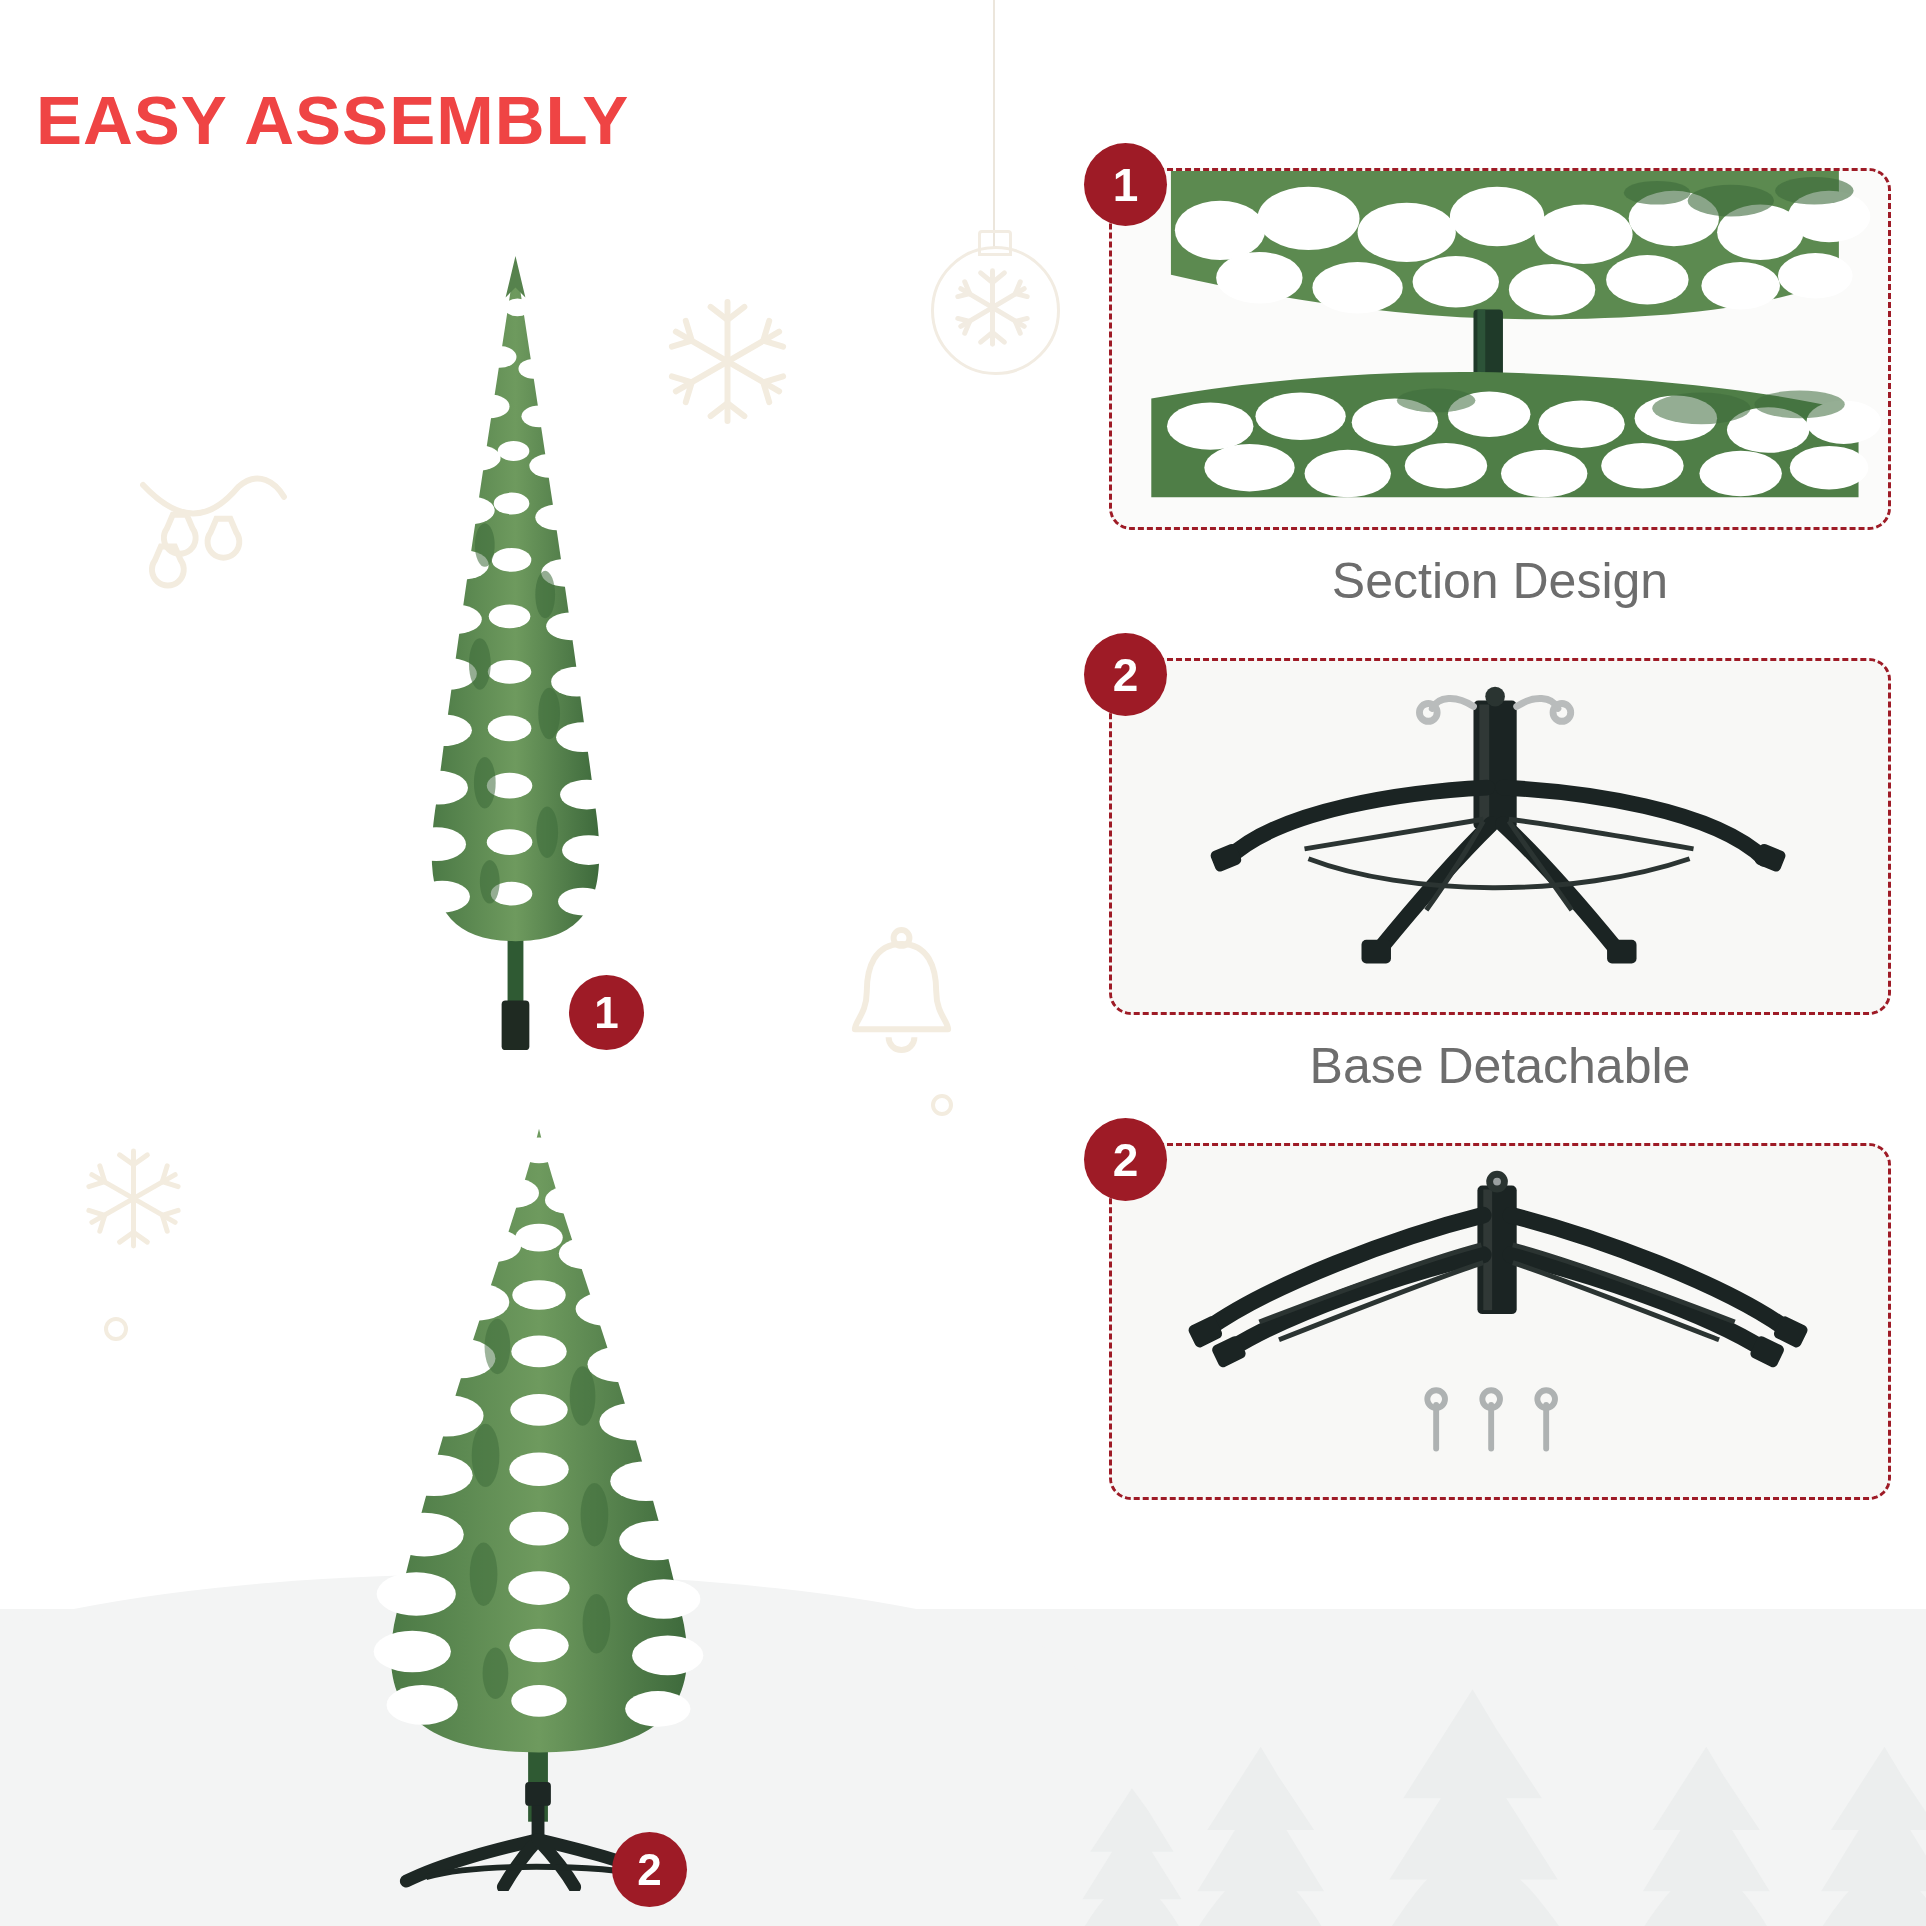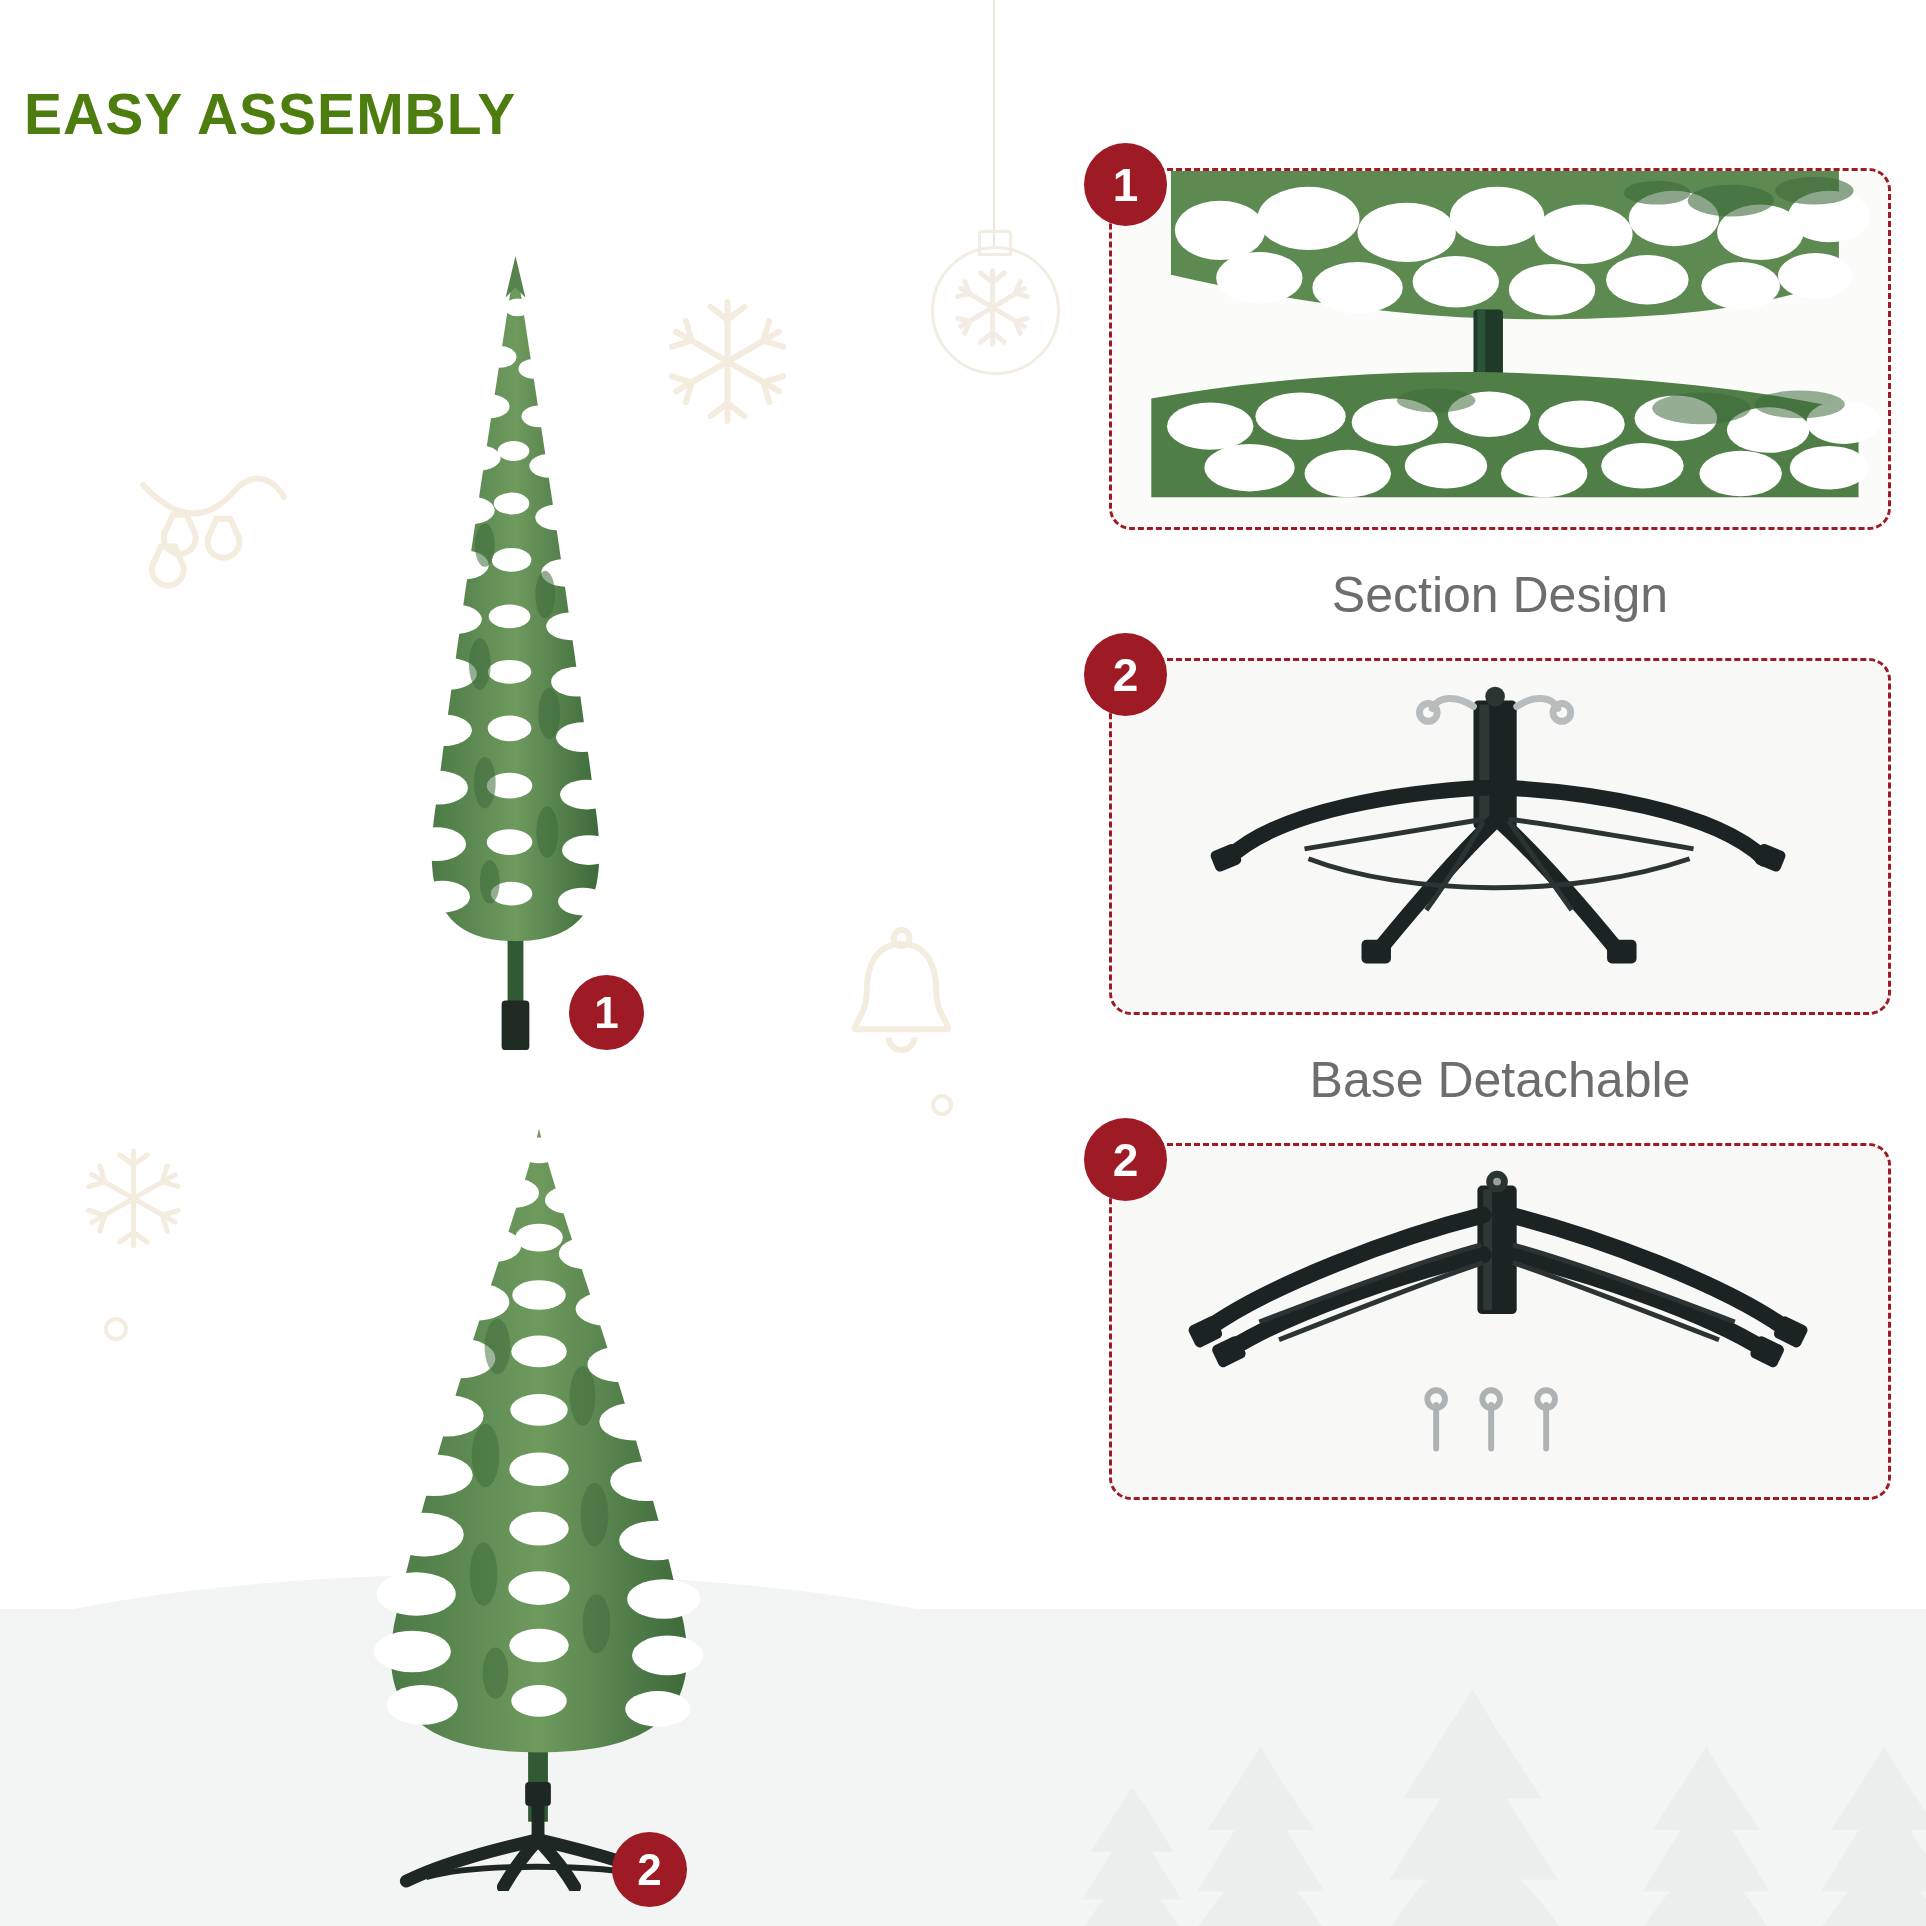--- a/index.html
+++ b/index.html
@@ -72,26 +72,26 @@
   
   .bg-tree {
     position: absolute;
     bottom: 0;
   }
   .bg-tree svg { display: block; }
 
   
   .title {
     position: absolute;
-    left: 24px;
+    left: 36px;
     top: 81px;
-    font-size: 57px;
+    font-size: 69px;
     font-weight: bold;
     letter-spacing: 1px;
-    color: #4d7c0f;
+    color: #ef4444;
     font-family: "Liberation Sans", sans-serif;
     white-space: nowrap;
   }
 
   
   .tree-top-wrap {
     position: absolute;
     left: 351px;
     top: 248px;
     width: 327px;
@@ -152,21 +152,21 @@
     background: #9e1b26;
     color: #ffffff;
     font-size: 46px;
     font-weight: bold;
     display: flex;
     align-items: center;
     justify-content: center;
     z-index: 5;
   }
   .panel-caption {
-    margin-top: 36px;
+    margin-top: 22px;
     text-align: center;
     font-size: 50px;
     color: #6d6d6d;
     font-family: "Liberation Sans", sans-serif;
   }
 
   #panel-1 { top: 168px; }
   #panel-2 { top: 658px; }
   #panel-3 { top: 1143px; }
 

